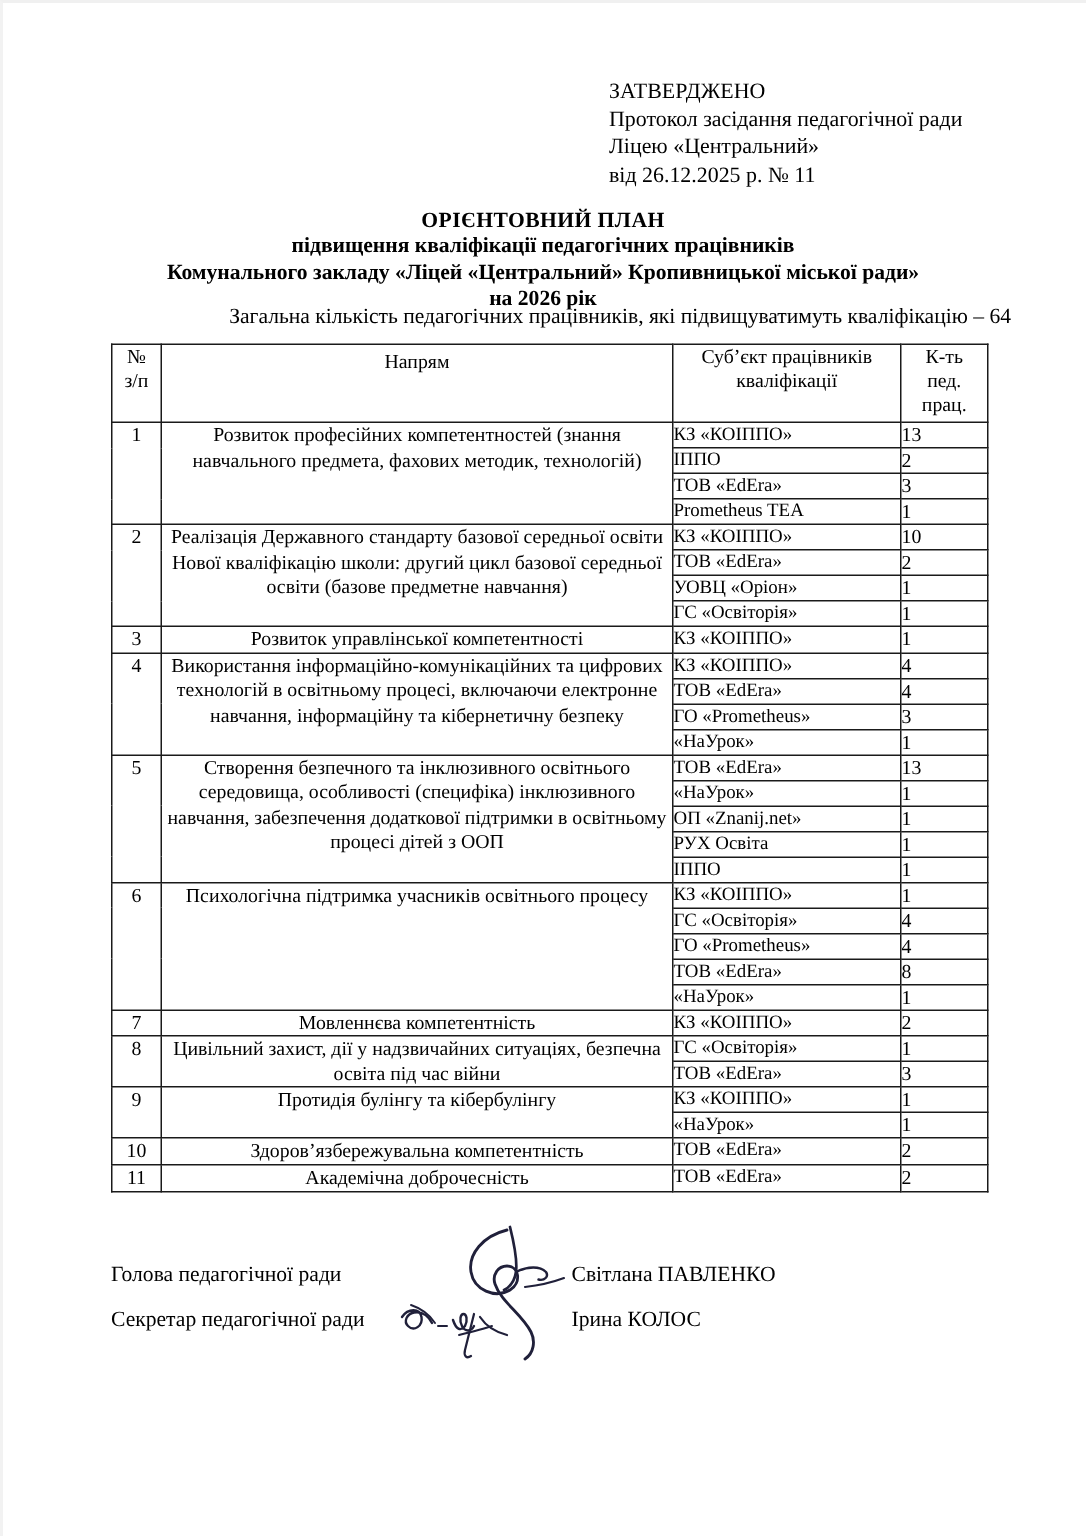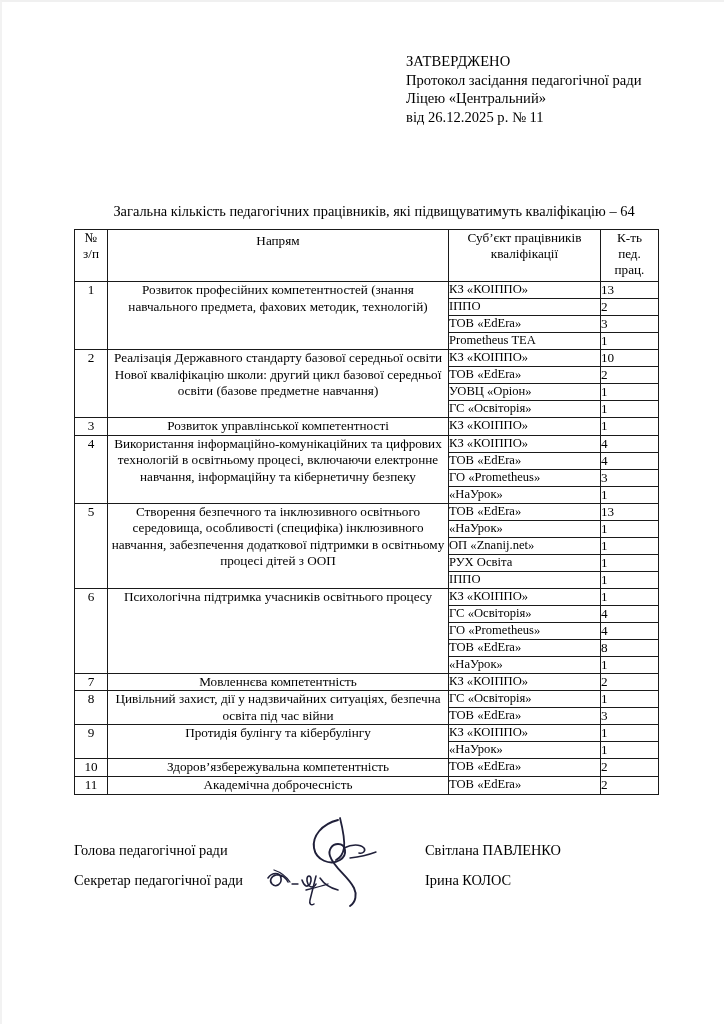--- a/index.html
+++ b/index.html
@@ -54,21 +54,21 @@
   }
   .title-block .t-main { letter-spacing: .3px; }
 
   .total-line {
     position: absolute;
     left: 74px;
     top: 203px;
     width: 600px;
     font-size: 14.4px;
     line-height: 17px;
-    text-align: center;
+    text-align: right;
     white-space: nowrap;
   }
 
   
   table.plan {
     position: absolute;
     left: 74px;
     top: 229px;
     width: 584px;
     border-collapse: collapse;
@@ -144,21 +144,20 @@
     position: absolute;
     left: 0;
     top: 0;
     white-space: nowrap;
   }
   .sig-name {
     position: absolute;
     left: 307px;
     top: 0;
     white-space: nowrap;
-    margin-left: 44px;
   }
   .sig-ink {
     position: absolute;
     left: 190px;
     top: -22px;
     width: 130px;
     height: 96px;
     pointer-events: none;
   }
 </style>
@@ -167,20 +166,26 @@
 
 <div class="page">
 
   <div class="approval">
     <div>ЗАТВЕРДЖЕНО</div>
     <div>Протокол засідання педагогічної ради</div>
     <div>Лiцею «Центральний»</div>
     <div>від 26.12.2025 р. № 11</div>
   </div>
 
+  <div class="title-block">
+    <div class="t-main">ОРІЄНТОВНИЙ ПЛАН</div>
+    <div>підвищення кваліфікації педагогічних працівників</div>
+    <div>Комунального закладу «Ліцей «Центральний» Кропивницької міської ради»</div>
+    <div>на 2026 рік</div>
+  </div>
 
   <div class="total-line">Загальна кількість педагогічних працівників, які підвищуватимуть кваліфікацію – 64</div>
 
   <table class="plan">
     <colgroup>
       <col class="c-num">
         <col class="c-dir">
         <col class="c-subj">
         <col class="c-cnt">
     </colgroup>

